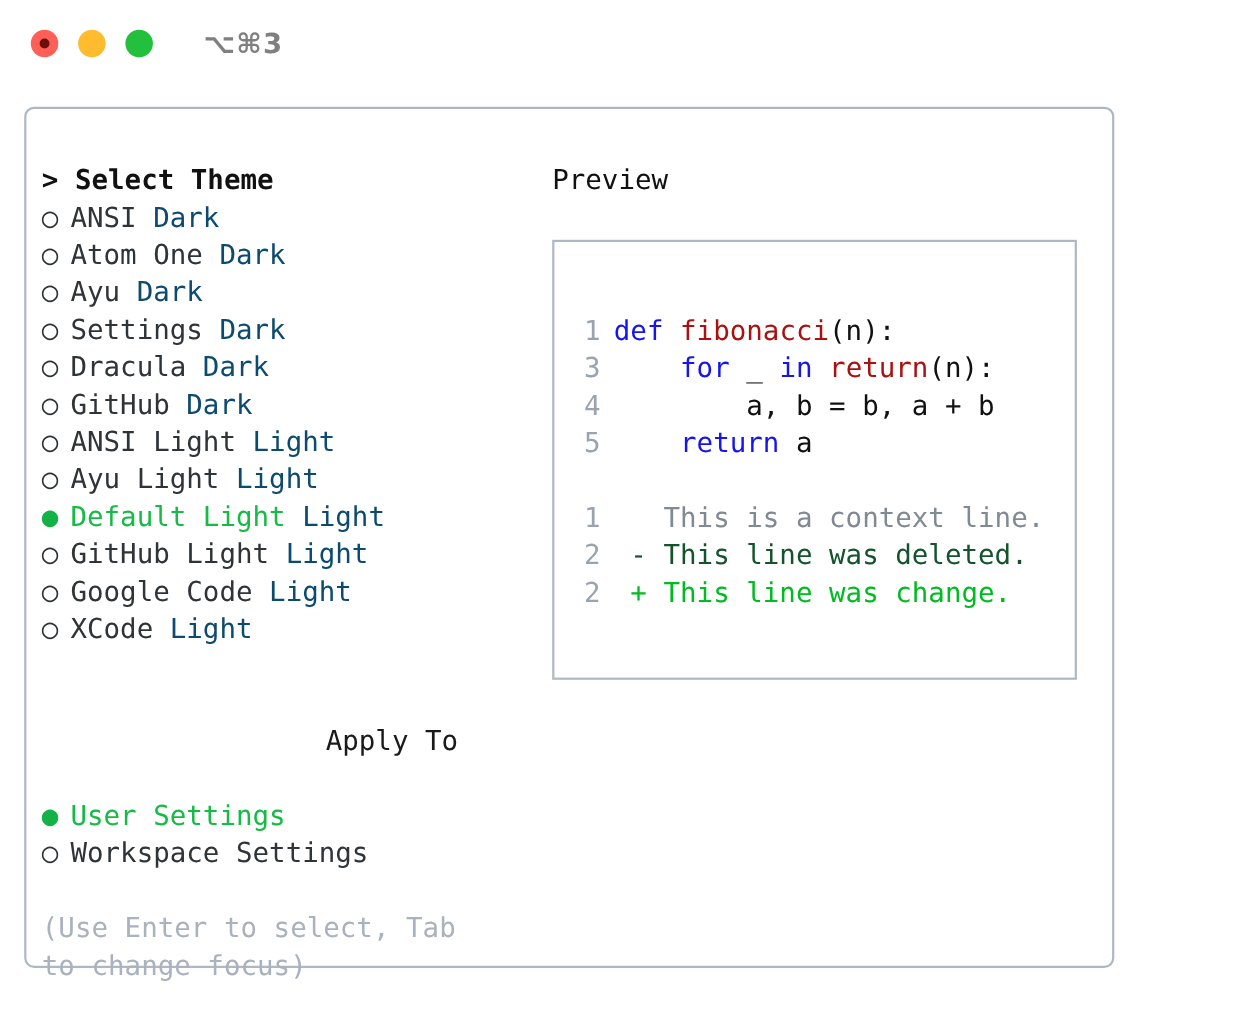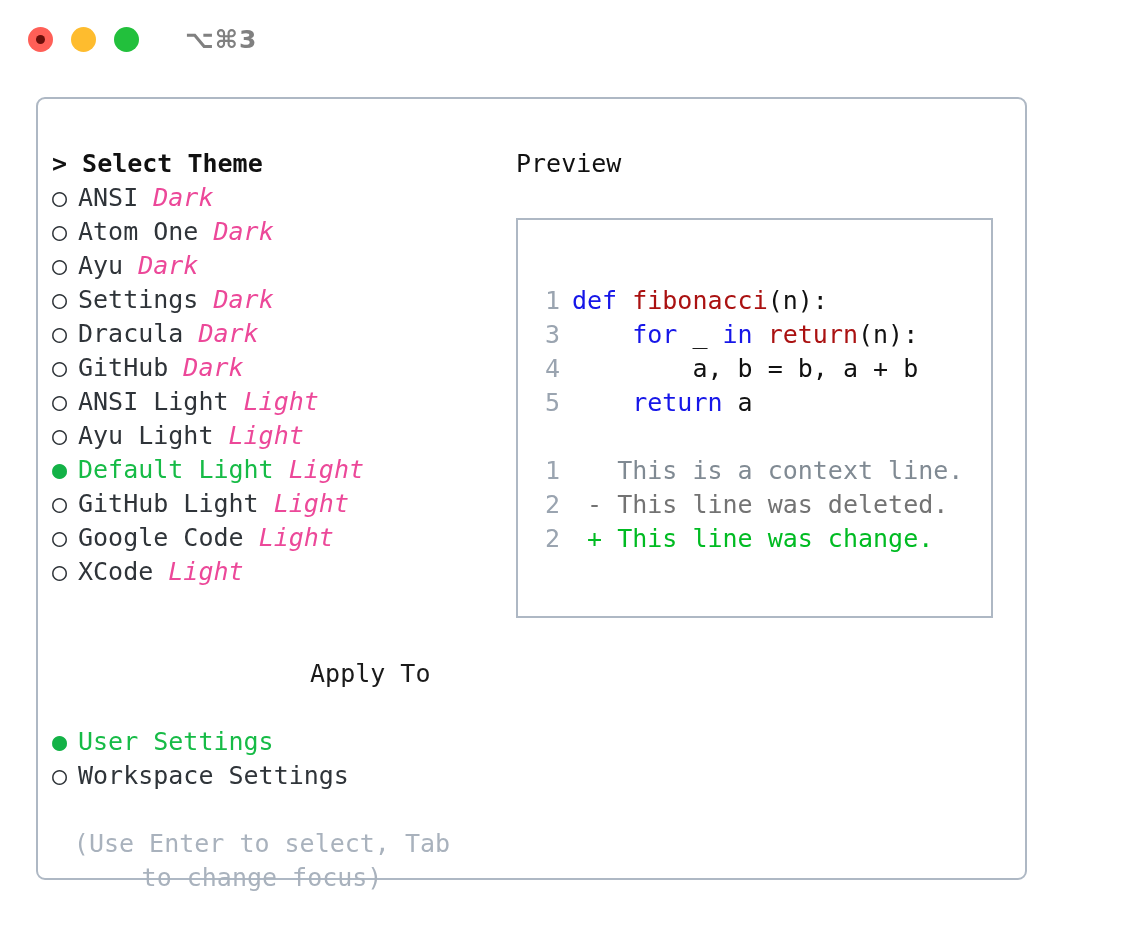--- a/index.html
+++ b/index.html
@@ -80,21 +80,20 @@
   .panel {
     position: absolute;
     left: 22px;
     top: 97px;
     width: 991px;
     height: 783px;
     border: 2px solid #aeb8c4;
     border-radius: 9px;
     box-sizing: border-box;
     background: #ffffff;
-    margin-left: 14px;
   }
 
   .cols {
     position: absolute;
     left: 0;
     top: 0;
     width: 100%;
     height: 100%;
   }
 
@@ -129,32 +128,31 @@
     color: #2f3439;
   }
   .opt-row .marker {
     display: inline-block;
     width: 26px;
     color: #2f3439;
   }
   .opt-row.selected .marker { color: #13b247; }
   .opt-row.selected .label  { color: #16bb46; }
   .opt-row .label { color: #2f3439; }
-  .opt-row .tag   { color: #ec4899; font-style: italic; }
+  .opt-row .tag   { color: #0c4a6e; }
 
   .spacer-line {
     height: 34px;
   }
 
   .hint {
     font-size: 25px;
     line-height: 34px;
     color: #a9b2bd;
     width: 420px;
-    text-align: center;
   }
 
   
   .right-col {
     position: absolute;
     left: 478px;
     top: 48px;
     width: 500px;
   }
   .preview-title {
@@ -182,21 +180,21 @@
     display: inline-block;
     width: 26px;
     text-align: right;
     color: #9aa4b0;
     margin-right: 12px;
   }
   .kw   { color: #1616e8; }
   .fn   { color: #aa1111; }
   .pl   { color: #111111; }
   .ctx  { color: #808a93; }
-  .del  { color: #737373; }
+  .del  { color: #14532d; }
   .add  { color: #00bb22; }
   .blank-line { height: 34px; }
 </style>
 </head>
 <body>
 
 <div class="window">
 
   <div class="titlebar">
     <div class="dots">

